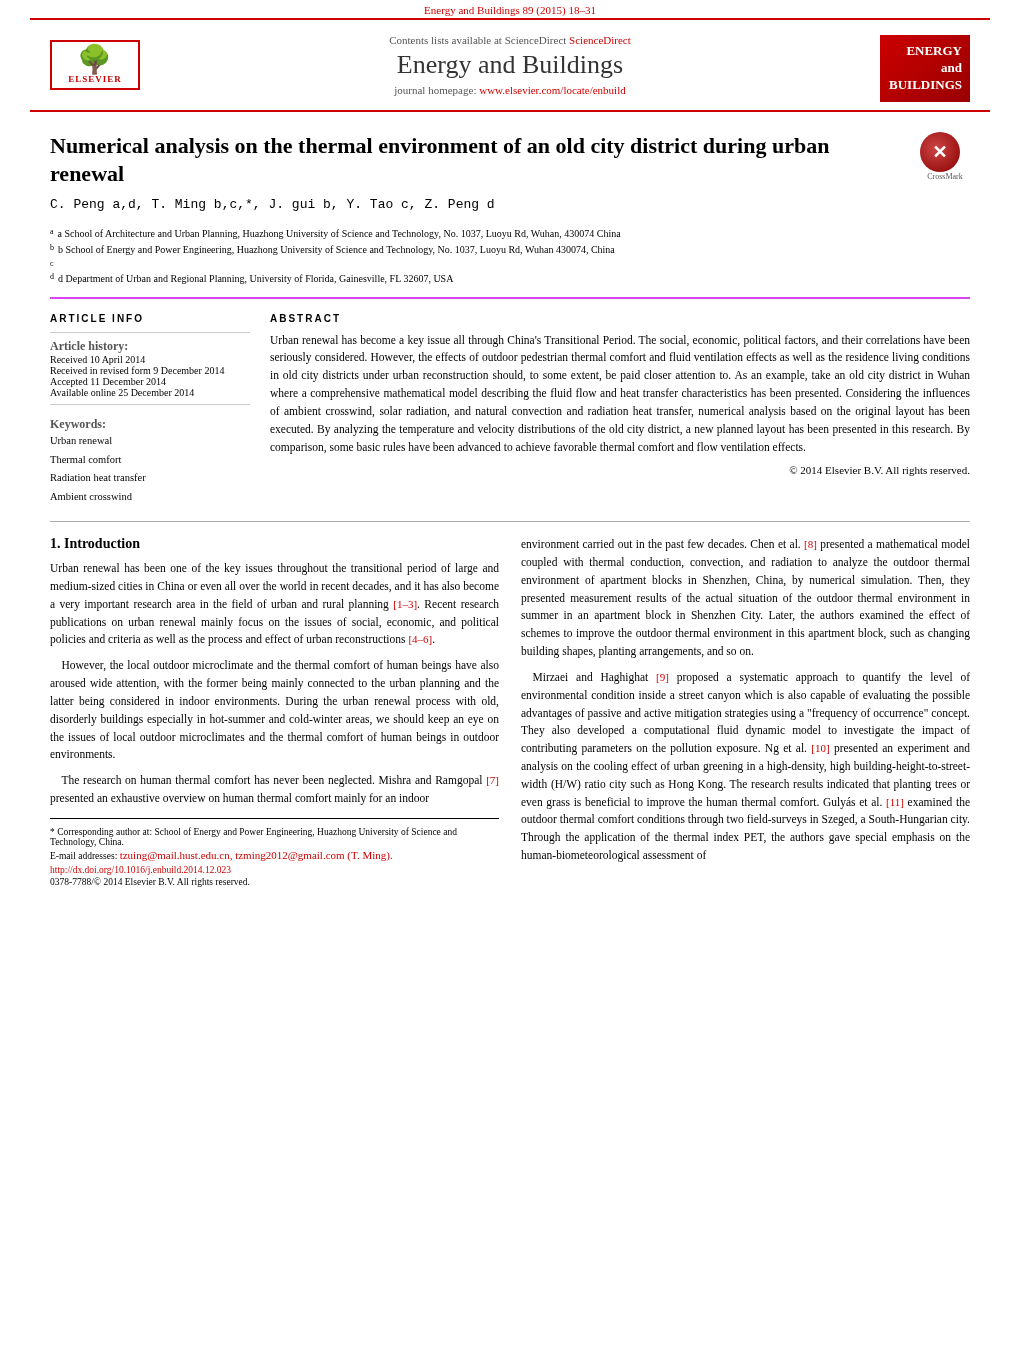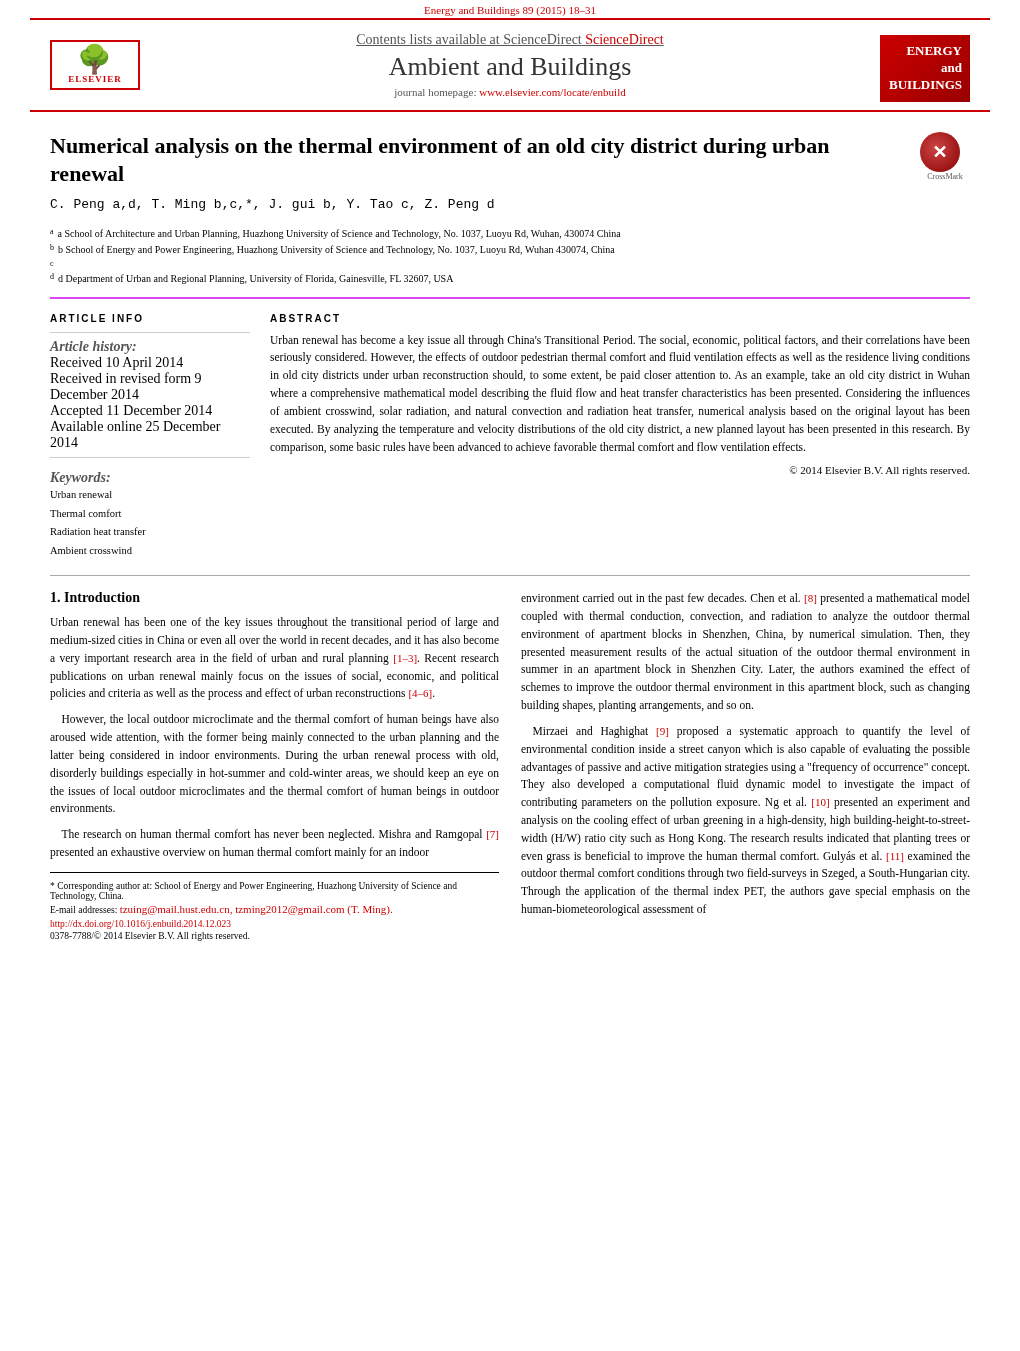--- a/index.html
+++ b/index.html
@@ -54,24 +54,23 @@
       color: #555;
       line-height: 1;
     }
 
     .journal-center {
       flex: 1;
       text-align: center;
     }
 
     .journal-center .contents-line {
-      font-size: 14px;
+      font-size: 11px;
       color: #555;
       margin-bottom: 4px;
-      text-decoration: underline;
     }
 
     .journal-center .contents-line a {
       color: #c00;
       text-decoration: none;
     }
 
     .journal-title-main {
       font-size: 26px;
       font-weight: normal;
@@ -201,28 +200,27 @@
     }
 
     .article-info-divider {
       border: none;
       border-top: 1px solid #ccc;
       margin: 6px 0;
       width: 100%;
     }
 
     .article-info-label {
-      font-size: 14px;
-      font-style: italic;
+      font-size: 12px;
       color: #555;
       font-weight: bold;
     }
 
     .article-info-value {
-      font-size: 14px;
+      font-size: 10px;
       color: #000;
     }
 
     .keywords-section {
       margin-top: 12px;
     }
 
     .keyword-item {
       font-size: 10.5px;
       color: #000;
@@ -330,21 +328,21 @@
       <span class="elsevier-tree">🌳</span>
       <span class="elsevier-text">ELSEVIER</span>
     </div>
   </div>
 
   <div class="journal-center">
     <div class="contents-line">
       <span>Contents lists available at ScienceDirect</span>
       <a href="#">ScienceDirect</a>
     </div>
-    <div class="journal-title-main">Ambient and Buildings</div>
+    <div class="journal-title-main">Energy and Buildings</div>
     <div class="journal-homepage">
       <span>journal homepage:</span>
       <a href="#">www.elsevier.com/locate/enbuild</a>
     </div>
   </div>
 
   <div class="journal-logo-right">
     <div class="eb-logo-box">
       <span class="eb-big">ENERGY<br>and<br>BUILDINGS</span>
     </div>

